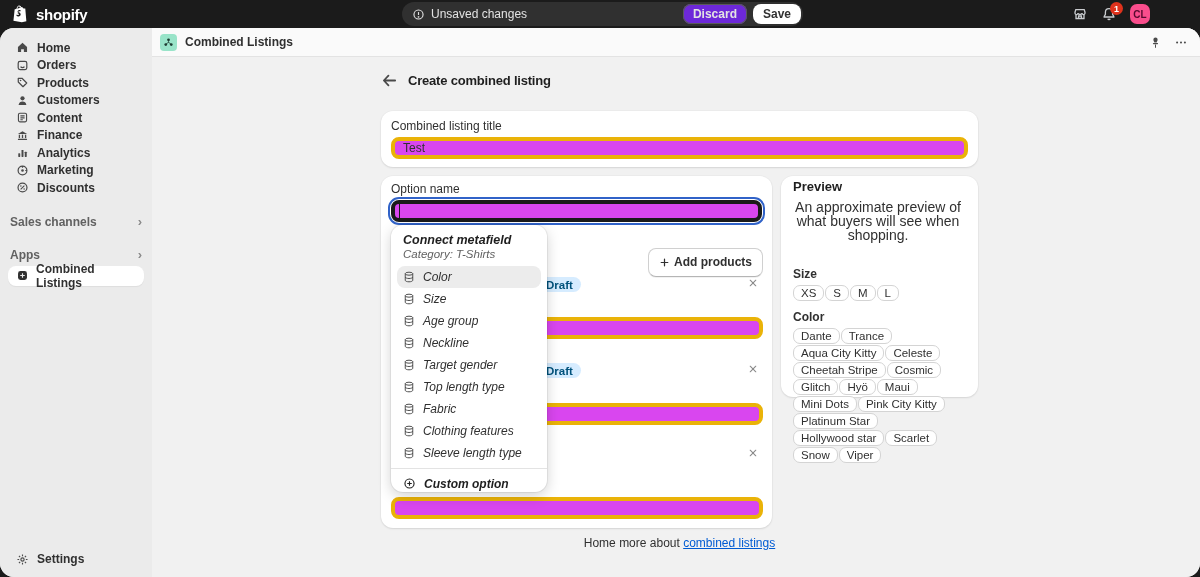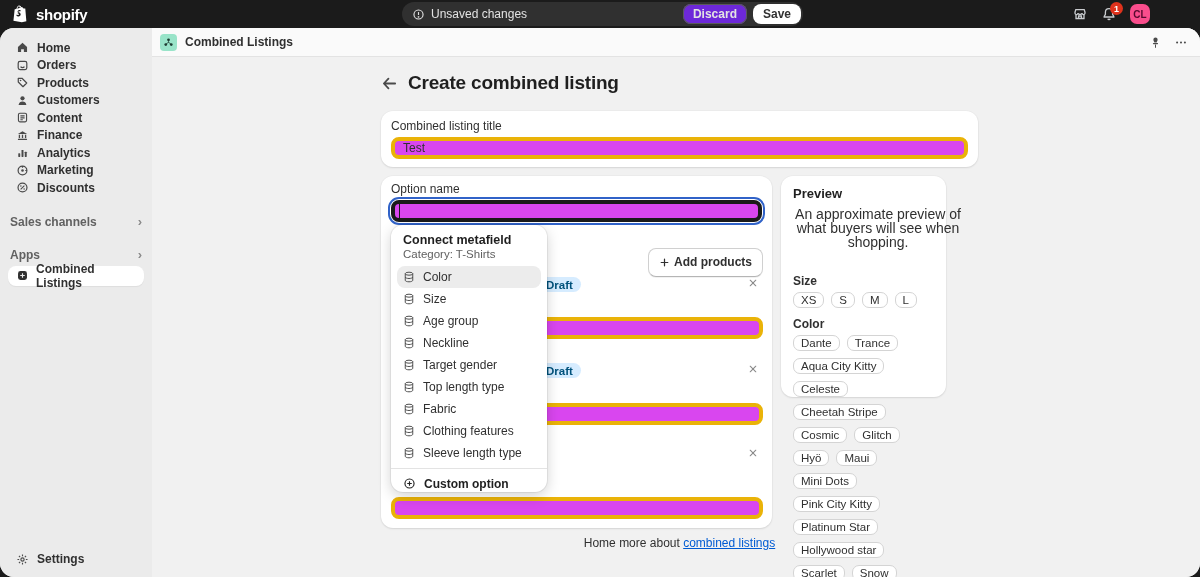--- a/index.html
+++ b/index.html
@@ -86,26 +86,26 @@
   }
   .app-fav {
     width:17px; height:17px; border-radius:4px; background:#99e4c9;
     display:flex; align-items:center; justify-content:center; flex:none;
   }
   .app-header-title { font-weight:600; font-size:12px; color:#303030; flex:1; }
   .hdr-actions { display:flex; align-items:center; gap:12px; color:#4a4a4a; }
 
   .page-title-row { position:absolute; left:229px; top:44px; display:flex; align-items:center; gap:10px; }
   .back-btn { color:#4a4a4a; cursor:pointer; }
-  .page-title { font-size:19px; font-weight:700; color:#1f1f1f; letter-spacing:-0.2px; }
+  .page-title { font-size:13px; font-weight:700; color:#1f1f1f; letter-spacing:-0.2px; }
 
   .card { position:absolute; background:#fff; border-radius:12px; box-shadow:0 1px 2px rgba(0,0,0,.1), 0 0 0 1px rgba(0,0,0,.02); }
   .card-title-card { left:229px; top:83px; width:597px; height:56px; padding:8px 10px; }
   .card-options { left:229px; top:148px; width:391px; height:352px; }
-  .card-preview { left:629px; top:148px; width:165px; height:221px; padding:10px 12px; }
+  .card-preview { left:629px; top:148px; width:197px; height:221px; padding:3px 12px; }
 
   .field-label { font-size:12px; color:#303030; margin-bottom:4px; }
   .text-input {
     width:100%; height:22px; border:4px solid #eab308; border-radius:8px;
     background:#d946ef; font-family:inherit; font-size:12px; color:#303030;
     padding:0 8px; outline:none;
   }
   .text-input.focused { outline:2px solid #3062c8; outline-offset:1px; border-color:#1a1a1a; }
 
   
@@ -127,40 +127,41 @@
   }
   .row-x { position:absolute; color:#8a8a8a; cursor:pointer; }
   .opt-value-input { position:absolute; left:10px; width:372px; }
 
   
   .dropdown {
     position:absolute; left:239px; top:197px; width:156px; height:267px;
     background:#fff; border-radius:12px; z-index:20;
     box-shadow:0 4px 14px rgba(0,0,0,.18), 0 0 0 1px rgba(0,0,0,.06);
     padding-top:8px;
+    font-style:italic;
   }
   .dd-title { padding:0 12px; font-size:12.5px; font-weight:700; color:#1f1f1f; line-height:15px; }
   .dd-subtitle { padding:0 12px; font-size:11.5px; color:#616161; line-height:13px; margin-bottom:5px; }
   .dd-item {
     margin:0 6px; padding:0 6px; height:22px; border-radius:8px;
     display:flex; align-items:center; gap:8px; font-size:12px; color:#303030; cursor:pointer;
   }
   .dd-item.hover { background:#ececec; }
   .dd-item .ic { color:#4a4a4a; flex:none; }
   .dd-sep { margin:4px 0 0 0; border-top:1px solid #e3e3e3; }
   .dd-custom {
     margin:3px 6px 0 6px; padding:0 6px; height:23px; border-radius:8px;
     display:flex; align-items:center; gap:8px; font-size:12px; font-weight:700; color:#1f1f1f; cursor:pointer;
   }
 
   
   .pv-title { font-size:13px; font-weight:700; color:#1f1f1f; margin-bottom:6px; }
   .pv-desc { font-size:14px; color:#303030; line-height:14px; margin-bottom:25px; width:170px;text-align:center; }
   .pv-group-label { font-size:12px; font-weight:600; color:#303030; margin-bottom:4px; }
-  .chips { display:flex; flex-wrap:wrap; gap:7px; margin-bottom:9px; }
+  .chips { display:flex; flex-wrap:wrap; gap:1px; margin-bottom:9px; }
   .chip {
     height:16px; display:inline-flex; align-items:center; padding:0 7px;
     background:#fff; border:1px solid #d4d4d4; border-radius:7px;
     font-size:11.5px; color:#303030; cursor:pointer;
   }
 
   
   .page-footer {
     position:absolute; left:229px; top:508px; width:597px; text-align:center;
     font-size:12px; color:#303030;

